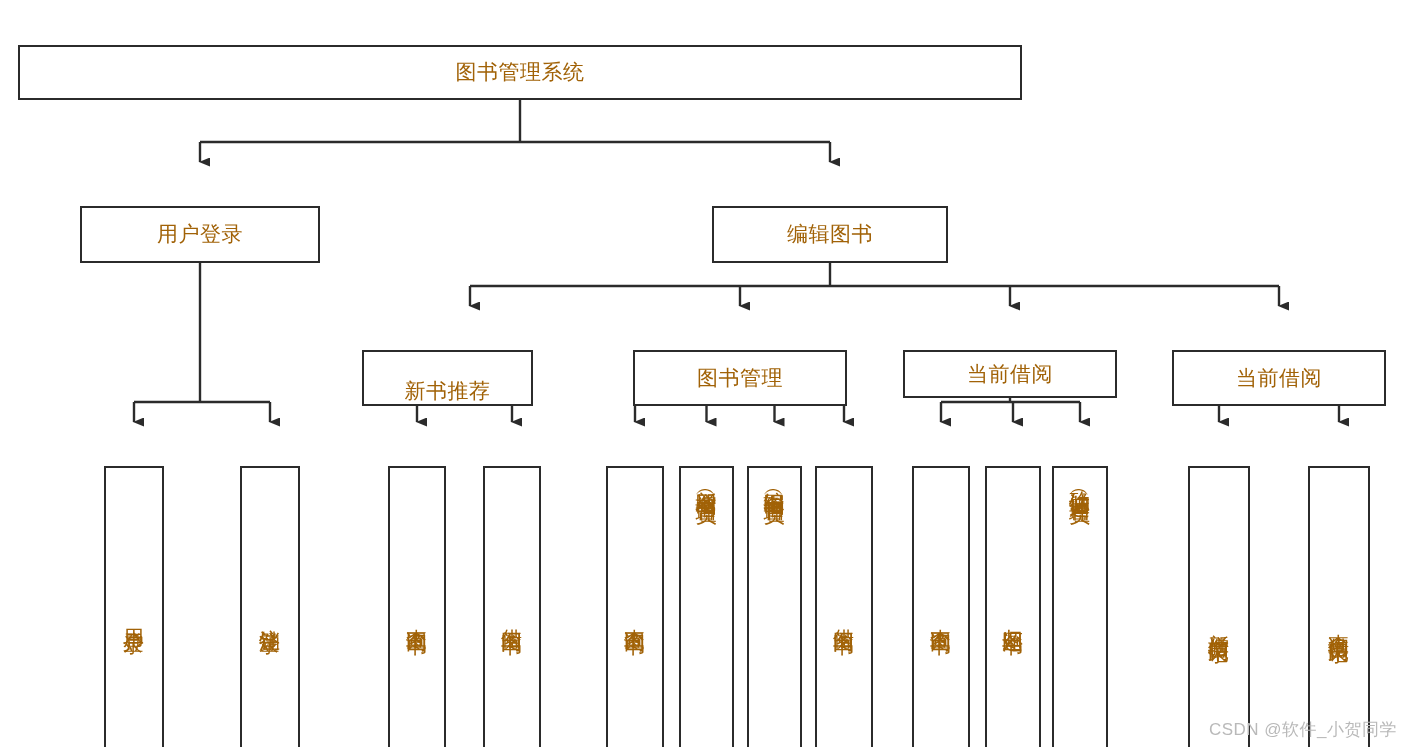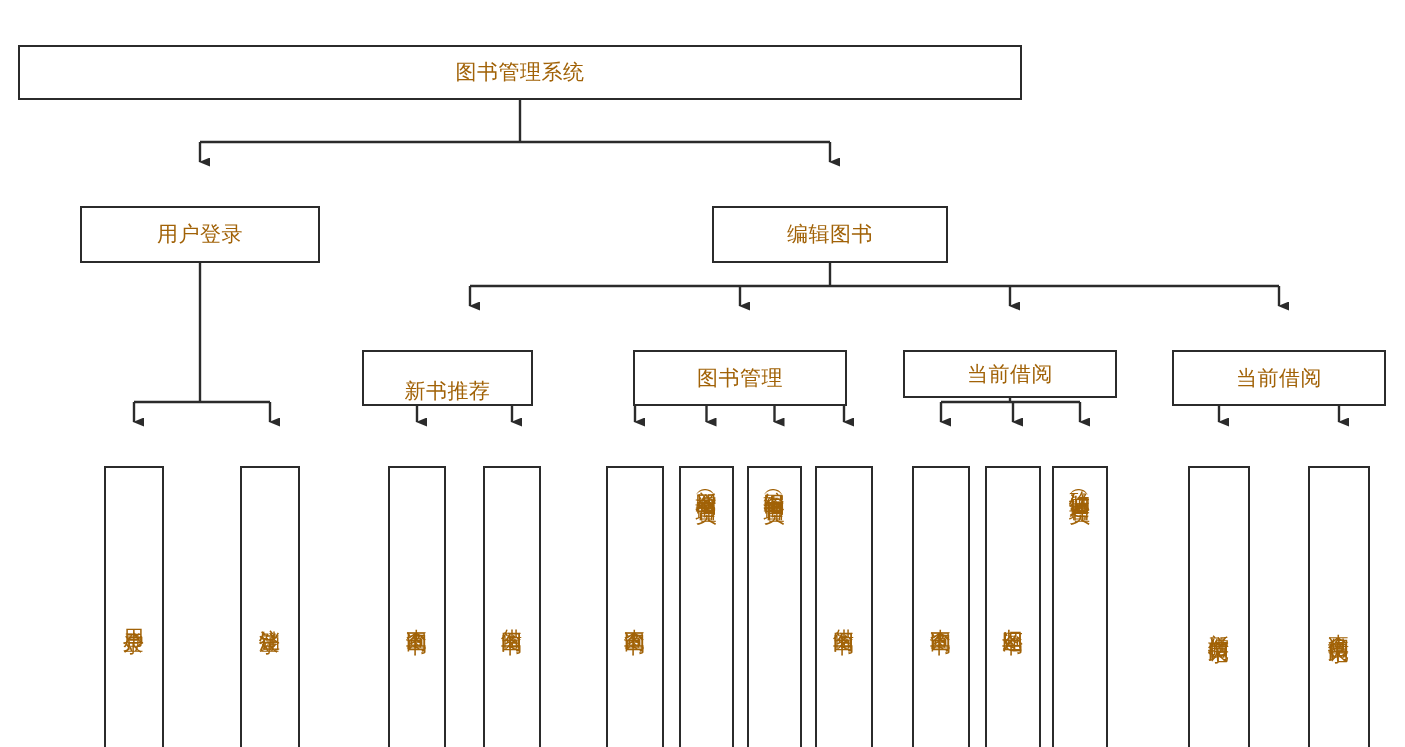--- a/index.html
+++ b/index.html
@@ -175,13 +175,14 @@
         <span class="label">确认归还（管理员）</span>
       </div>
       <div class="node vert centered" style="left: 1188px; top: 434px; width: 62px; height: 313px;">
         <span class="label">新增借阅记录</span>
       </div>
       <div class="node vert centered" style="left: 1308px; top: 434px; width: 62px; height: 313px;">
         <span class="label">查询借阅记录</span>
       </div>
     </div>
 
+  <div class="watermark">CSDN @软件_小贺同学</div>
 </div>
 
 </body></html>

